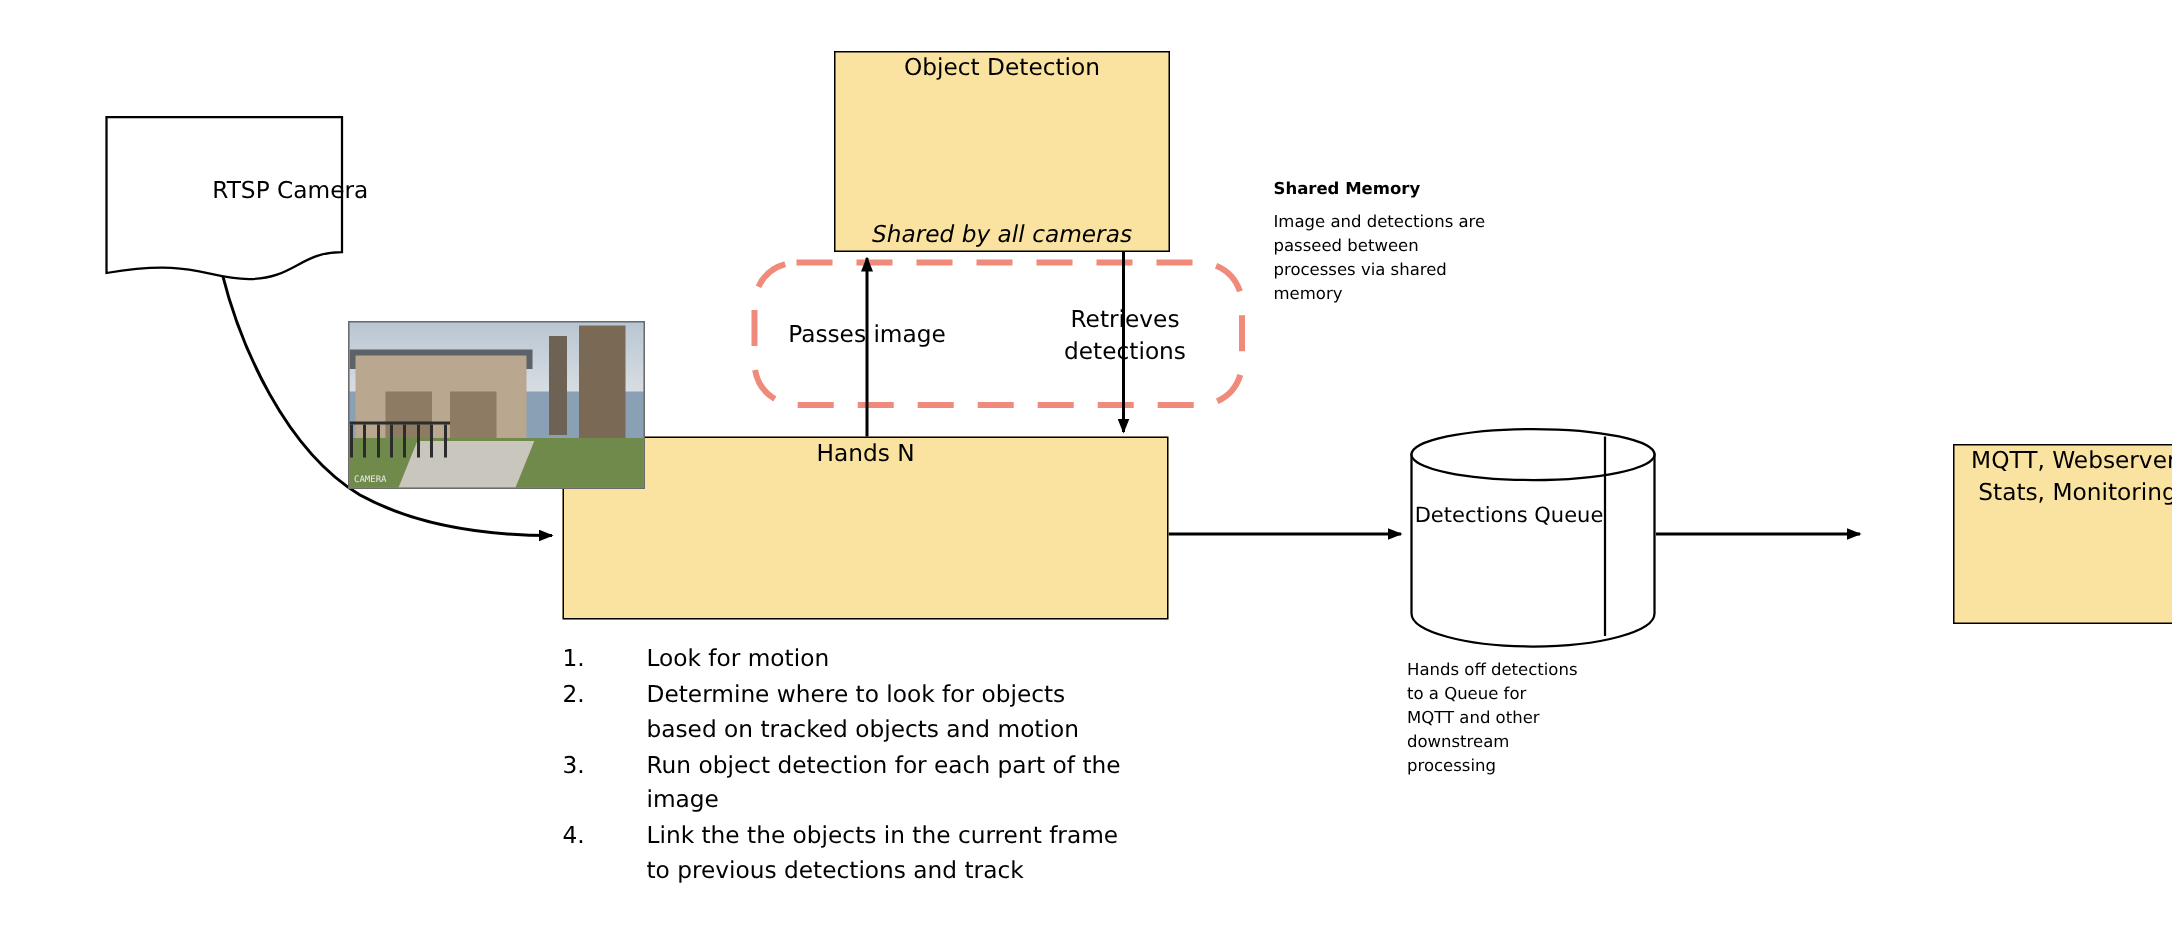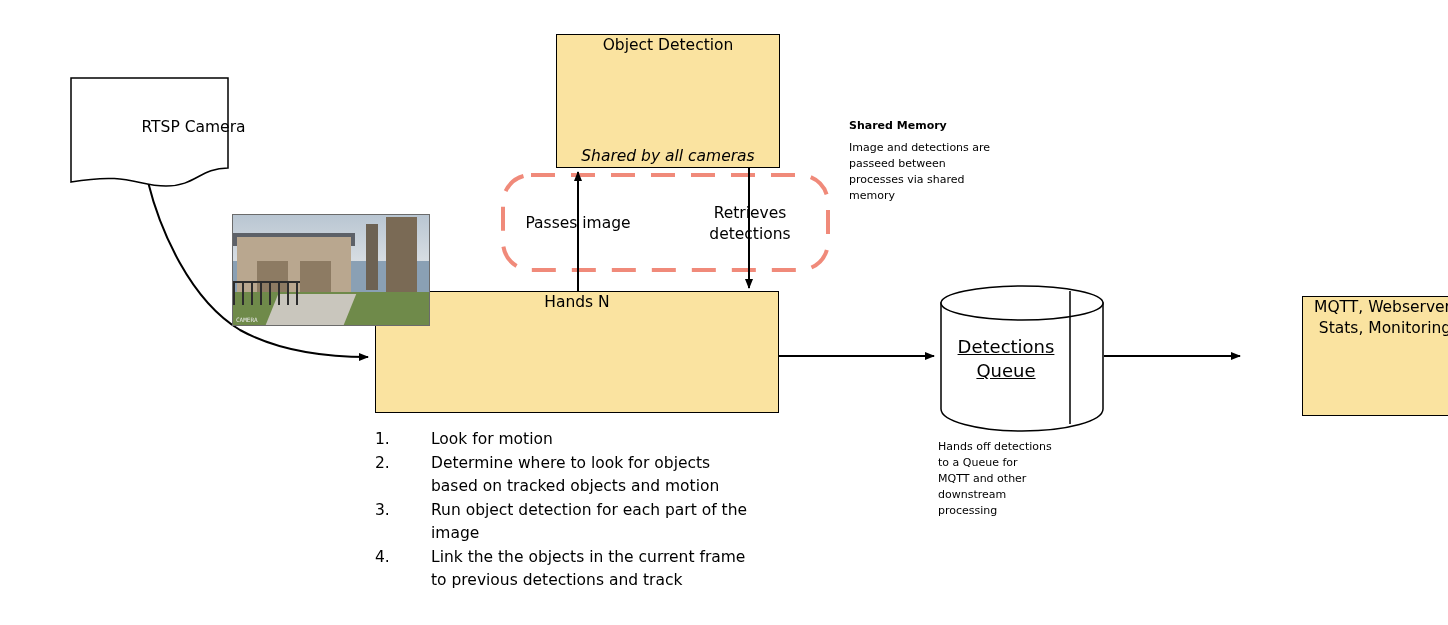--- a/index.html
+++ b/index.html
@@ -146,23 +146,22 @@
   }
   .list-item-text {
     flex: 1;
     white-space: pre-wrap;
   }
   .cyl-label {
     position: absolute;
     width: 100%;
     text-align: center;
     top: 32px;
-    font-size: 18px;
+    font-size: 14px;
     line-height: 1.35;
-    text-decoration: underline;
   }
 </style>
 </head>
 <body>
 
 <div id="canvas">
 
   <svg class="layer">
     <defs>
       <marker id="arrowhead" markerWidth="10" markerHeight="8" refX="9" refY="4" orient="auto" markerUnits="userSpaceOnUse">

